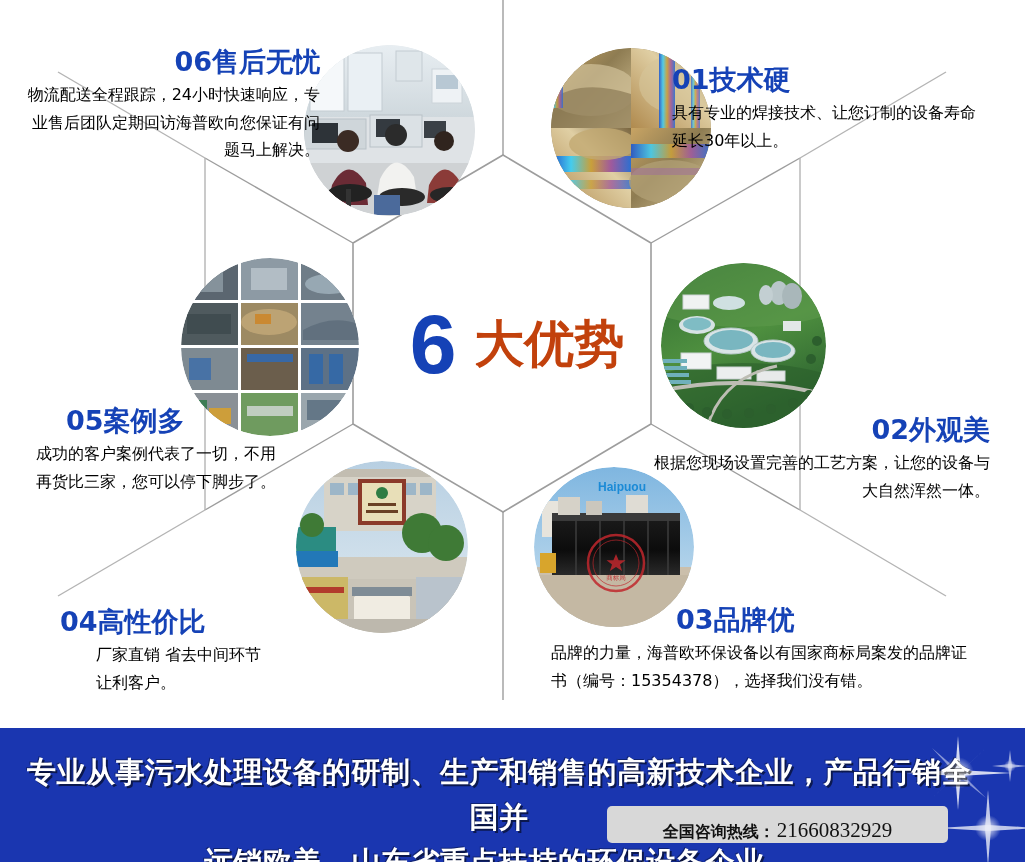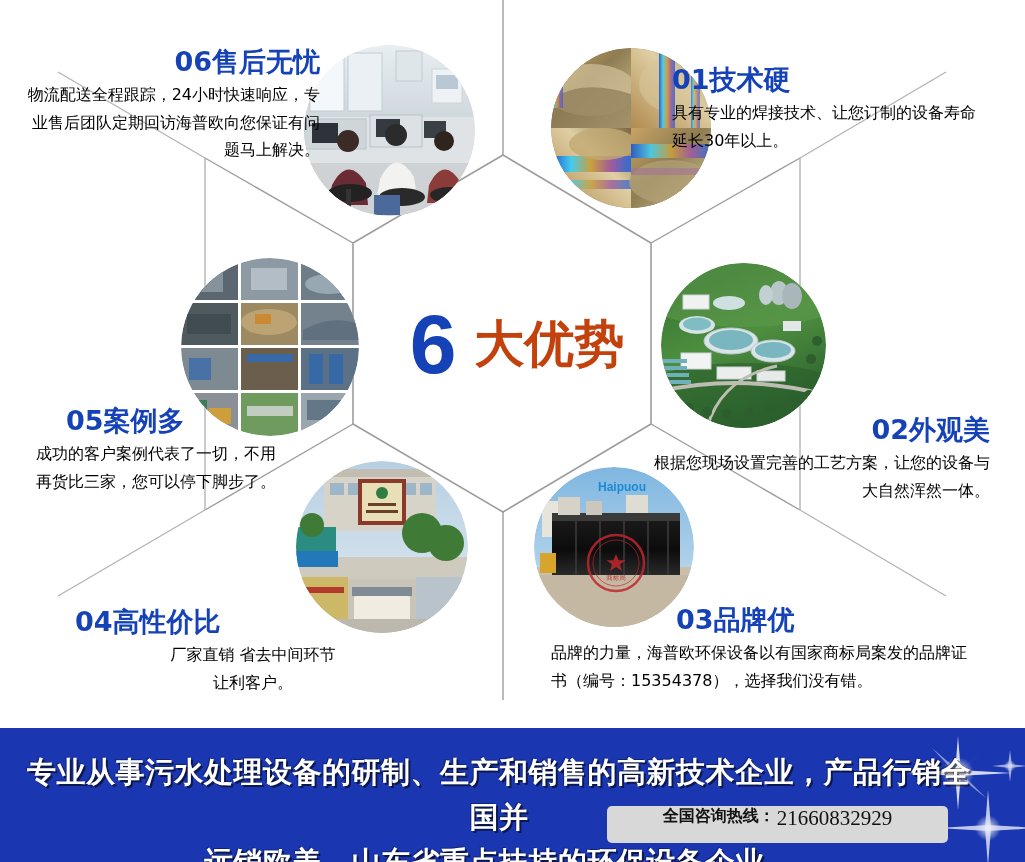--- a/index.html
+++ b/index.html
@@ -68,21 +68,21 @@
     color: #ffffff;
     font-size: 29px; font-weight: bold; line-height: 1.55;
     letter-spacing: 0.5px;
     text-shadow: 2px 2px 0 rgba(0,0,0,0.55), -1px -1px 0 rgba(0,0,0,0.35);
     font-family: "DejaVu Sans", "Liberation Sans", sans-serif;
   }
   .hotline-box {
     position: absolute; left: 607px; top: 806px;
     width: 341px; height: 37px;
     background: #d8d8d8; border-radius: 5px;
-    display: flex; align-items: flex-start; justify-content: center;
+    display: flex; align-items: flex-end; justify-content: center;
   }
   .hotline-label {
     font-size: 16px; font-weight: bold; color: #111;
     font-family: "DejaVu Sans", "Liberation Sans", sans-serif;
   }
   .hotline-number {
     font-size: 21px; color: #111; margin-left: 2px;
     font-family: "Liberation Serif", "DejaVu Serif", serif;
   }
 </style>
@@ -379,23 +379,23 @@
         <rect x="0" y="118" width="172" height="54" fill="#c9c4b8"></rect>
         <rect x="6" y="116" width="46" height="42" fill="#ccb867"></rect>
         <rect x="120" y="116" width="48" height="42" fill="#b9c3cc"></rect>
         <rect x="10" y="126" width="38" height="6" fill="#b23b2c"></rect>
         <path d="M58 158 v-22 q28 -20 56 0 v22z" fill="#f0ece2"></path>
         <rect x="56" y="126" width="60" height="9" fill="#7f8c96"></rect>
         <rect x="0" y="158" width="172" height="14" fill="#bdb8ad"></rect>
       </g>
     </svg>
   </div>
-  <div class="adv ta-left" style="left:75px; top:606px; width:320px;">
+  <div class="adv ta-left" style="left:60px; top:606px; width:320px;">
     <div class="adv-title">04高性价比</div>
-    <div class="adv-body" style="white-space:pre-line; margin-left:36px;text-align:center;">厂家直销 省去中间环节
+    <div class="adv-body" style="white-space:pre-line; margin-left:36px;">厂家直销 省去中间环节
 让利客户。</div>
   </div>
 
   <div class="circle" style="left:181px; top:258px; width:178px; height:178px;">
     <svg viewBox="0 0 178 178">
       <defs>
           <clipPath id="c05">
             <circle cx="89" cy="89" r="89"></circle>
           </clipPath>
         </defs>

